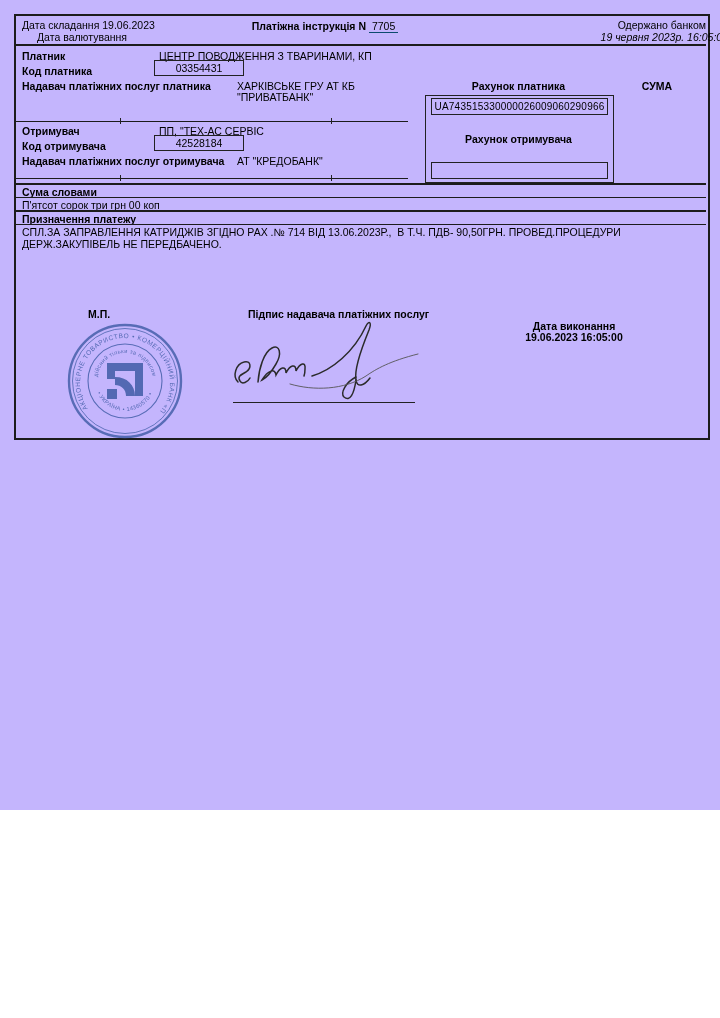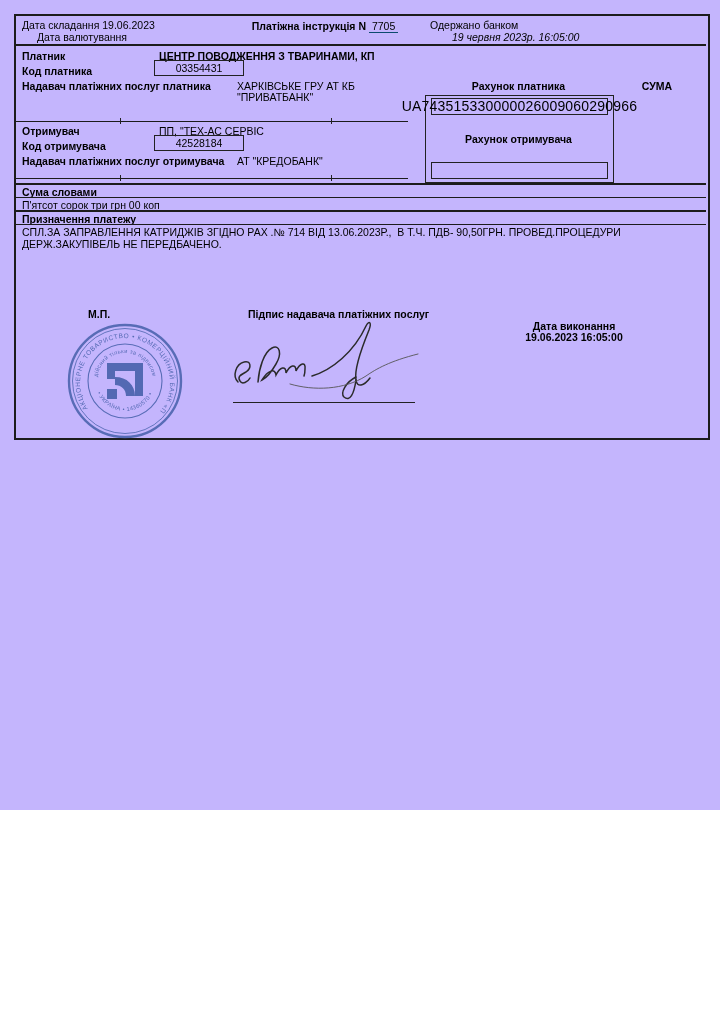--- a/index.html
+++ b/index.html
@@ -4,24 +4,24 @@
 <style>
   html,body{margin:0;padding:0;}
   .page{position:relative;width:720px;height:810px;background:#c4b5fd;
         font-family:"Liberation Sans",sans-serif;color:#000;font-size:10.5px;
         line-height:11px;overflow:hidden;padding-left:36px;}
   .abs{position:absolute;}
   .b{font-weight:bold;}
   .doc-border{left:14px;top:14px;width:692px;height:422px;border:2px solid #1c1c1c;}
   .hline{background:#1c1c1c;height:1px;}
   .ctr{text-align:center;}
-  .rt{text-align:left;}
+  .rt{text-align:right;}
   .valbox{border:1.5px solid #222;display:flex;align-items:center;justify-content:center;}
   .num-underline{border-bottom:1px solid #0c4a6e;padding:0 3px;}
-  .mono-ish{letter-spacing:0.2px;font-size:14px;}
+  .mono-ish{letter-spacing:0.2px;font-size:10px;}
   .purpose{width:688px;white-space:pre-wrap;line-height:11.5px;}
   svg{display:block;}
 </style>
 </head>
 <body>
 
 <div class="page">
 
   <div class="abs doc-border"></div>
 
@@ -30,21 +30,21 @@
   <div class="abs ctr" style="left:240px;top:21px;width:170px;">
     <span class="b">Платіжна інструкція N</span>
     <span class="num-underline">7705</span>
   </div>
   <div class="abs rt" style="left:430px;top:20px;width:276px;">Одержано банком</div>
   <div class="abs rt" style="left:452px;top:31.5px;width:276px;font-style:italic;">19 червня 2023р. 16:05:00</div>
 
   <div class="abs hline" style="left:14px;top:44px;width:692px;height:1.5px;"></div>
 
   <div class="abs b" style="left:22px;top:50.5px;">Платник</div>
-  <div class="abs" style="left:159px;top:50.5px;font-weight:bold;">ЦЕНТР ПОВОДЖЕННЯ З ТВАРИНАМИ, КП</div>
+  <div class="abs" style="left:159px;top:50.5px;">ЦЕНТР ПОВОДЖЕННЯ З ТВАРИНАМИ, КП</div>
 
   <div class="abs b" style="left:22px;top:65.5px;">Код платника</div>
   <div class="abs valbox" style="left:154px;top:60px;width:88px;height:14px;">
     <span>03354431</span>
   </div>
 
   <div class="abs b" style="left:22px;top:80.5px;">Надавач платіжних послуг платника</div>
   <div class="abs" style="left:237px;top:80.5px;">ХАРКІВСЬКЕ ГРУ АТ КБ</div>
   <div class="abs" style="left:237px;top:91.5px;">"ПРИВАТБАНК"</div>
 

